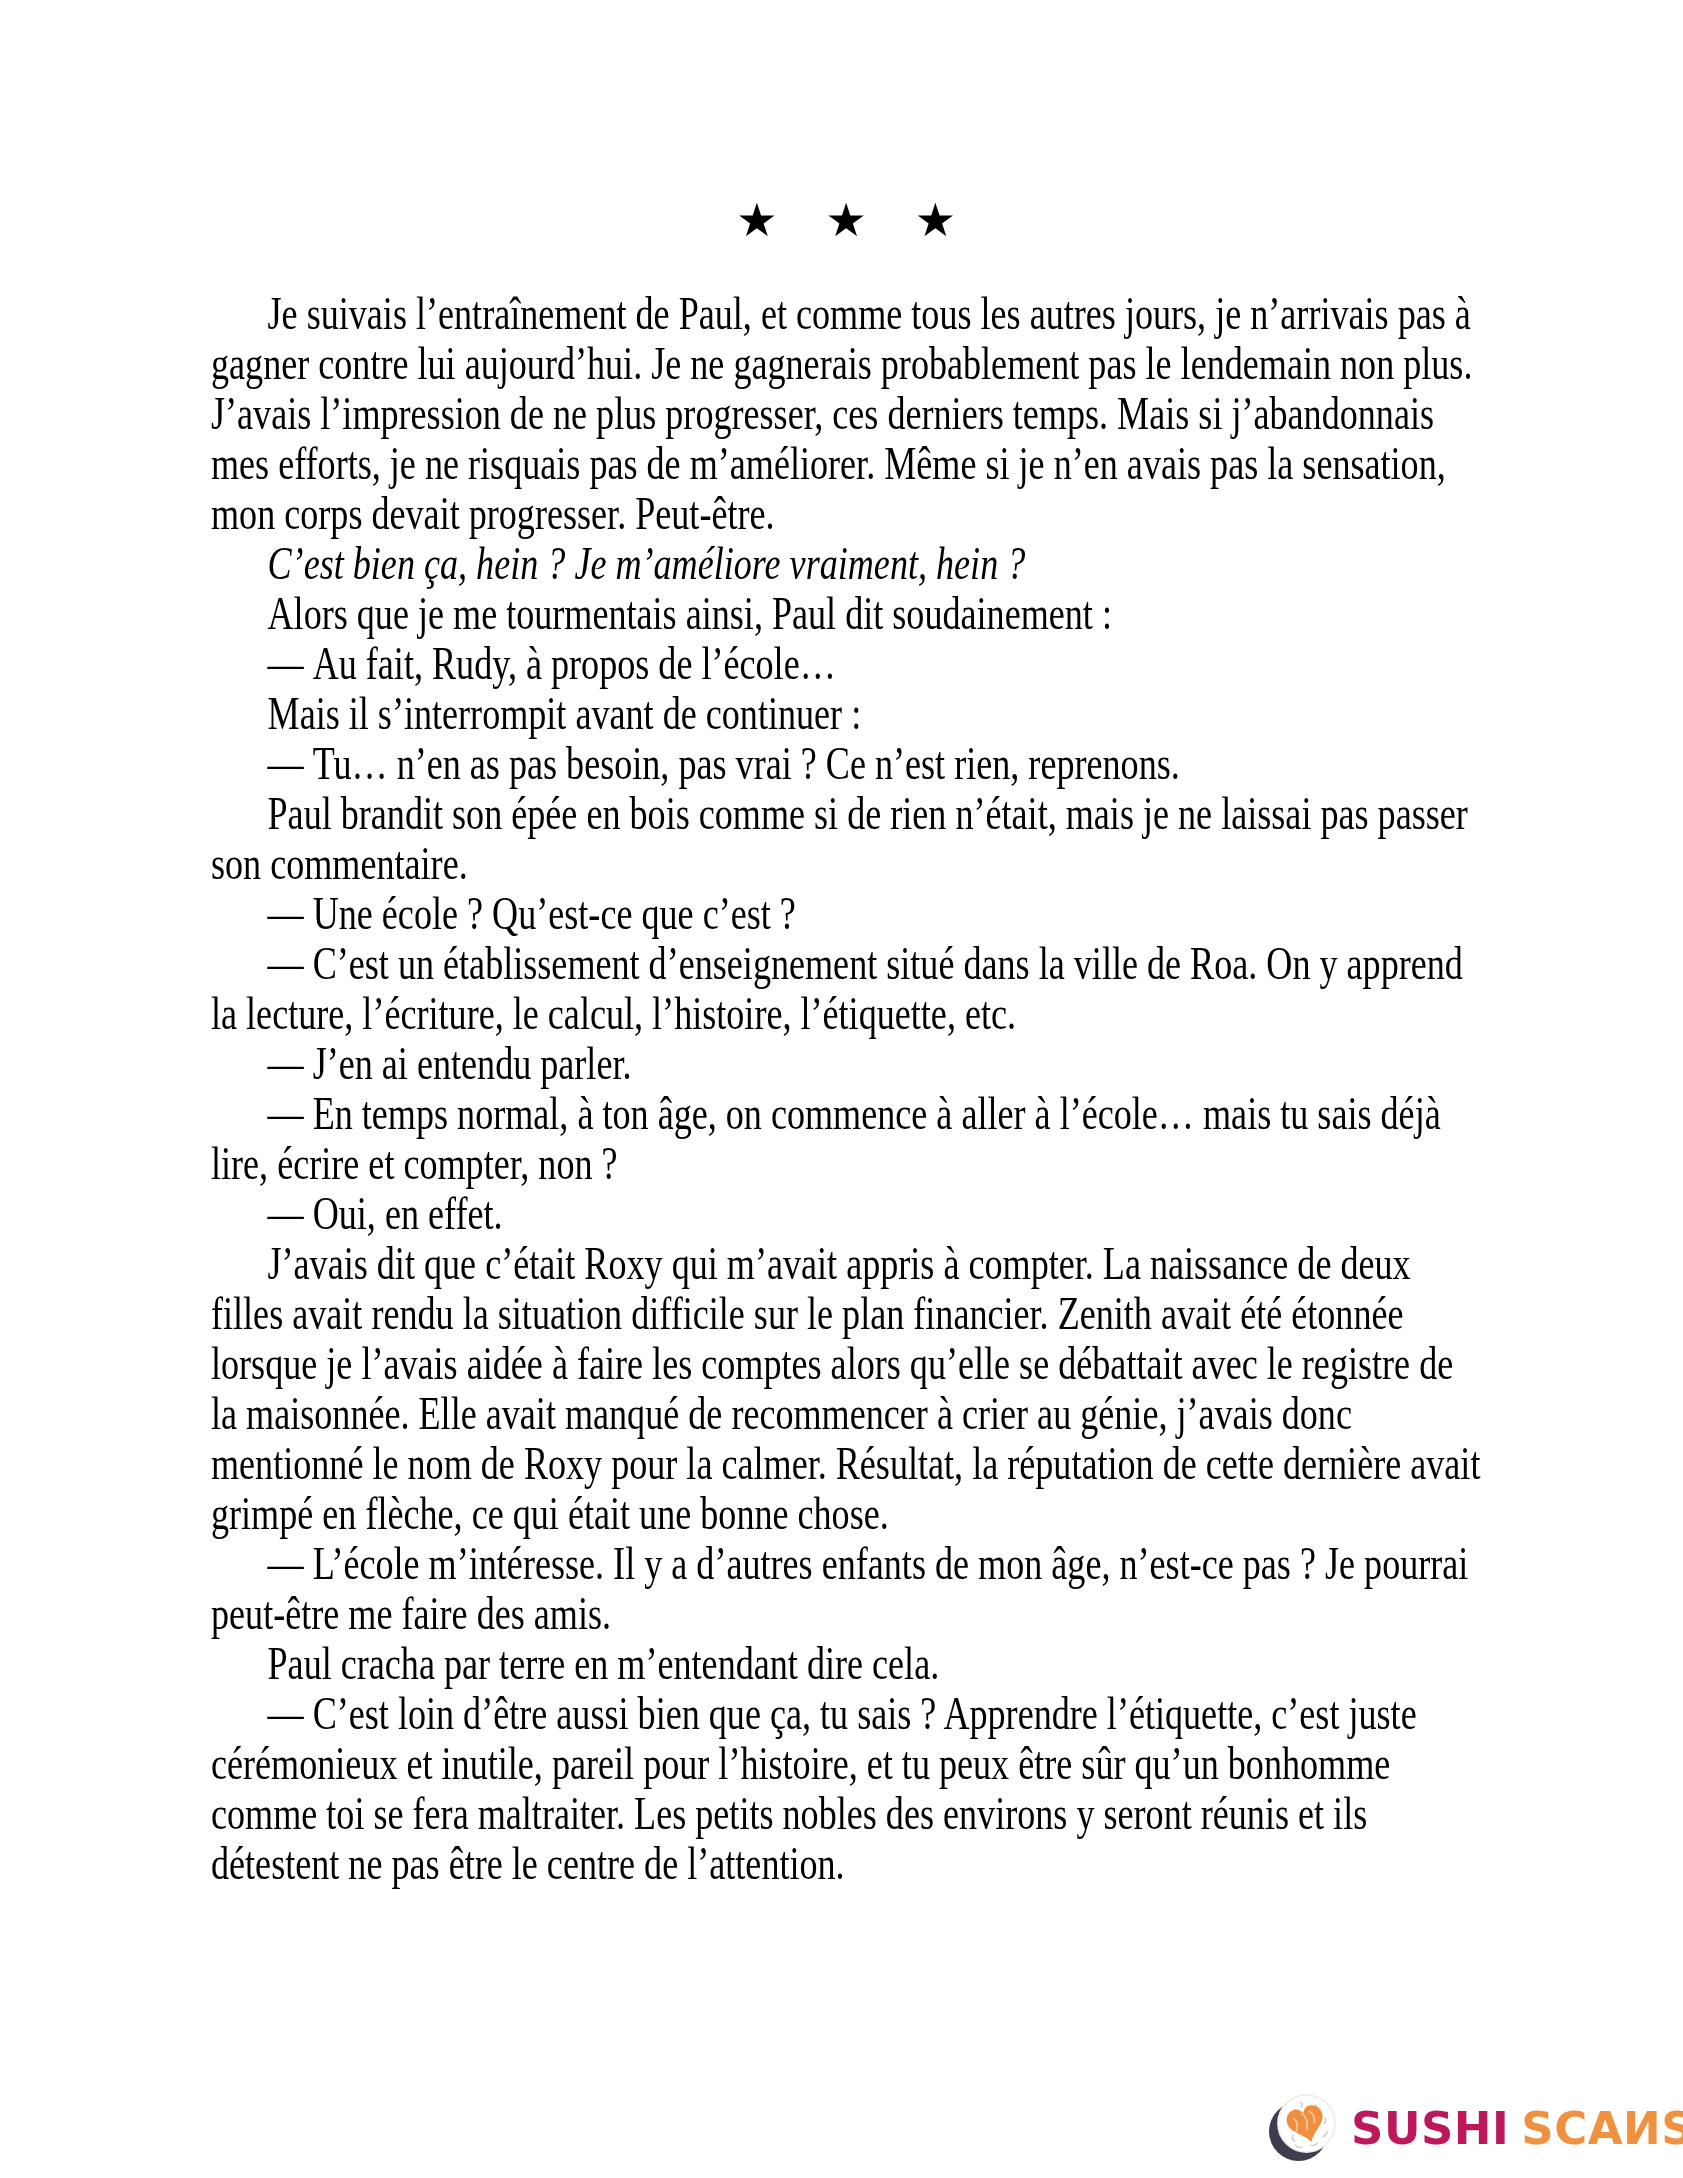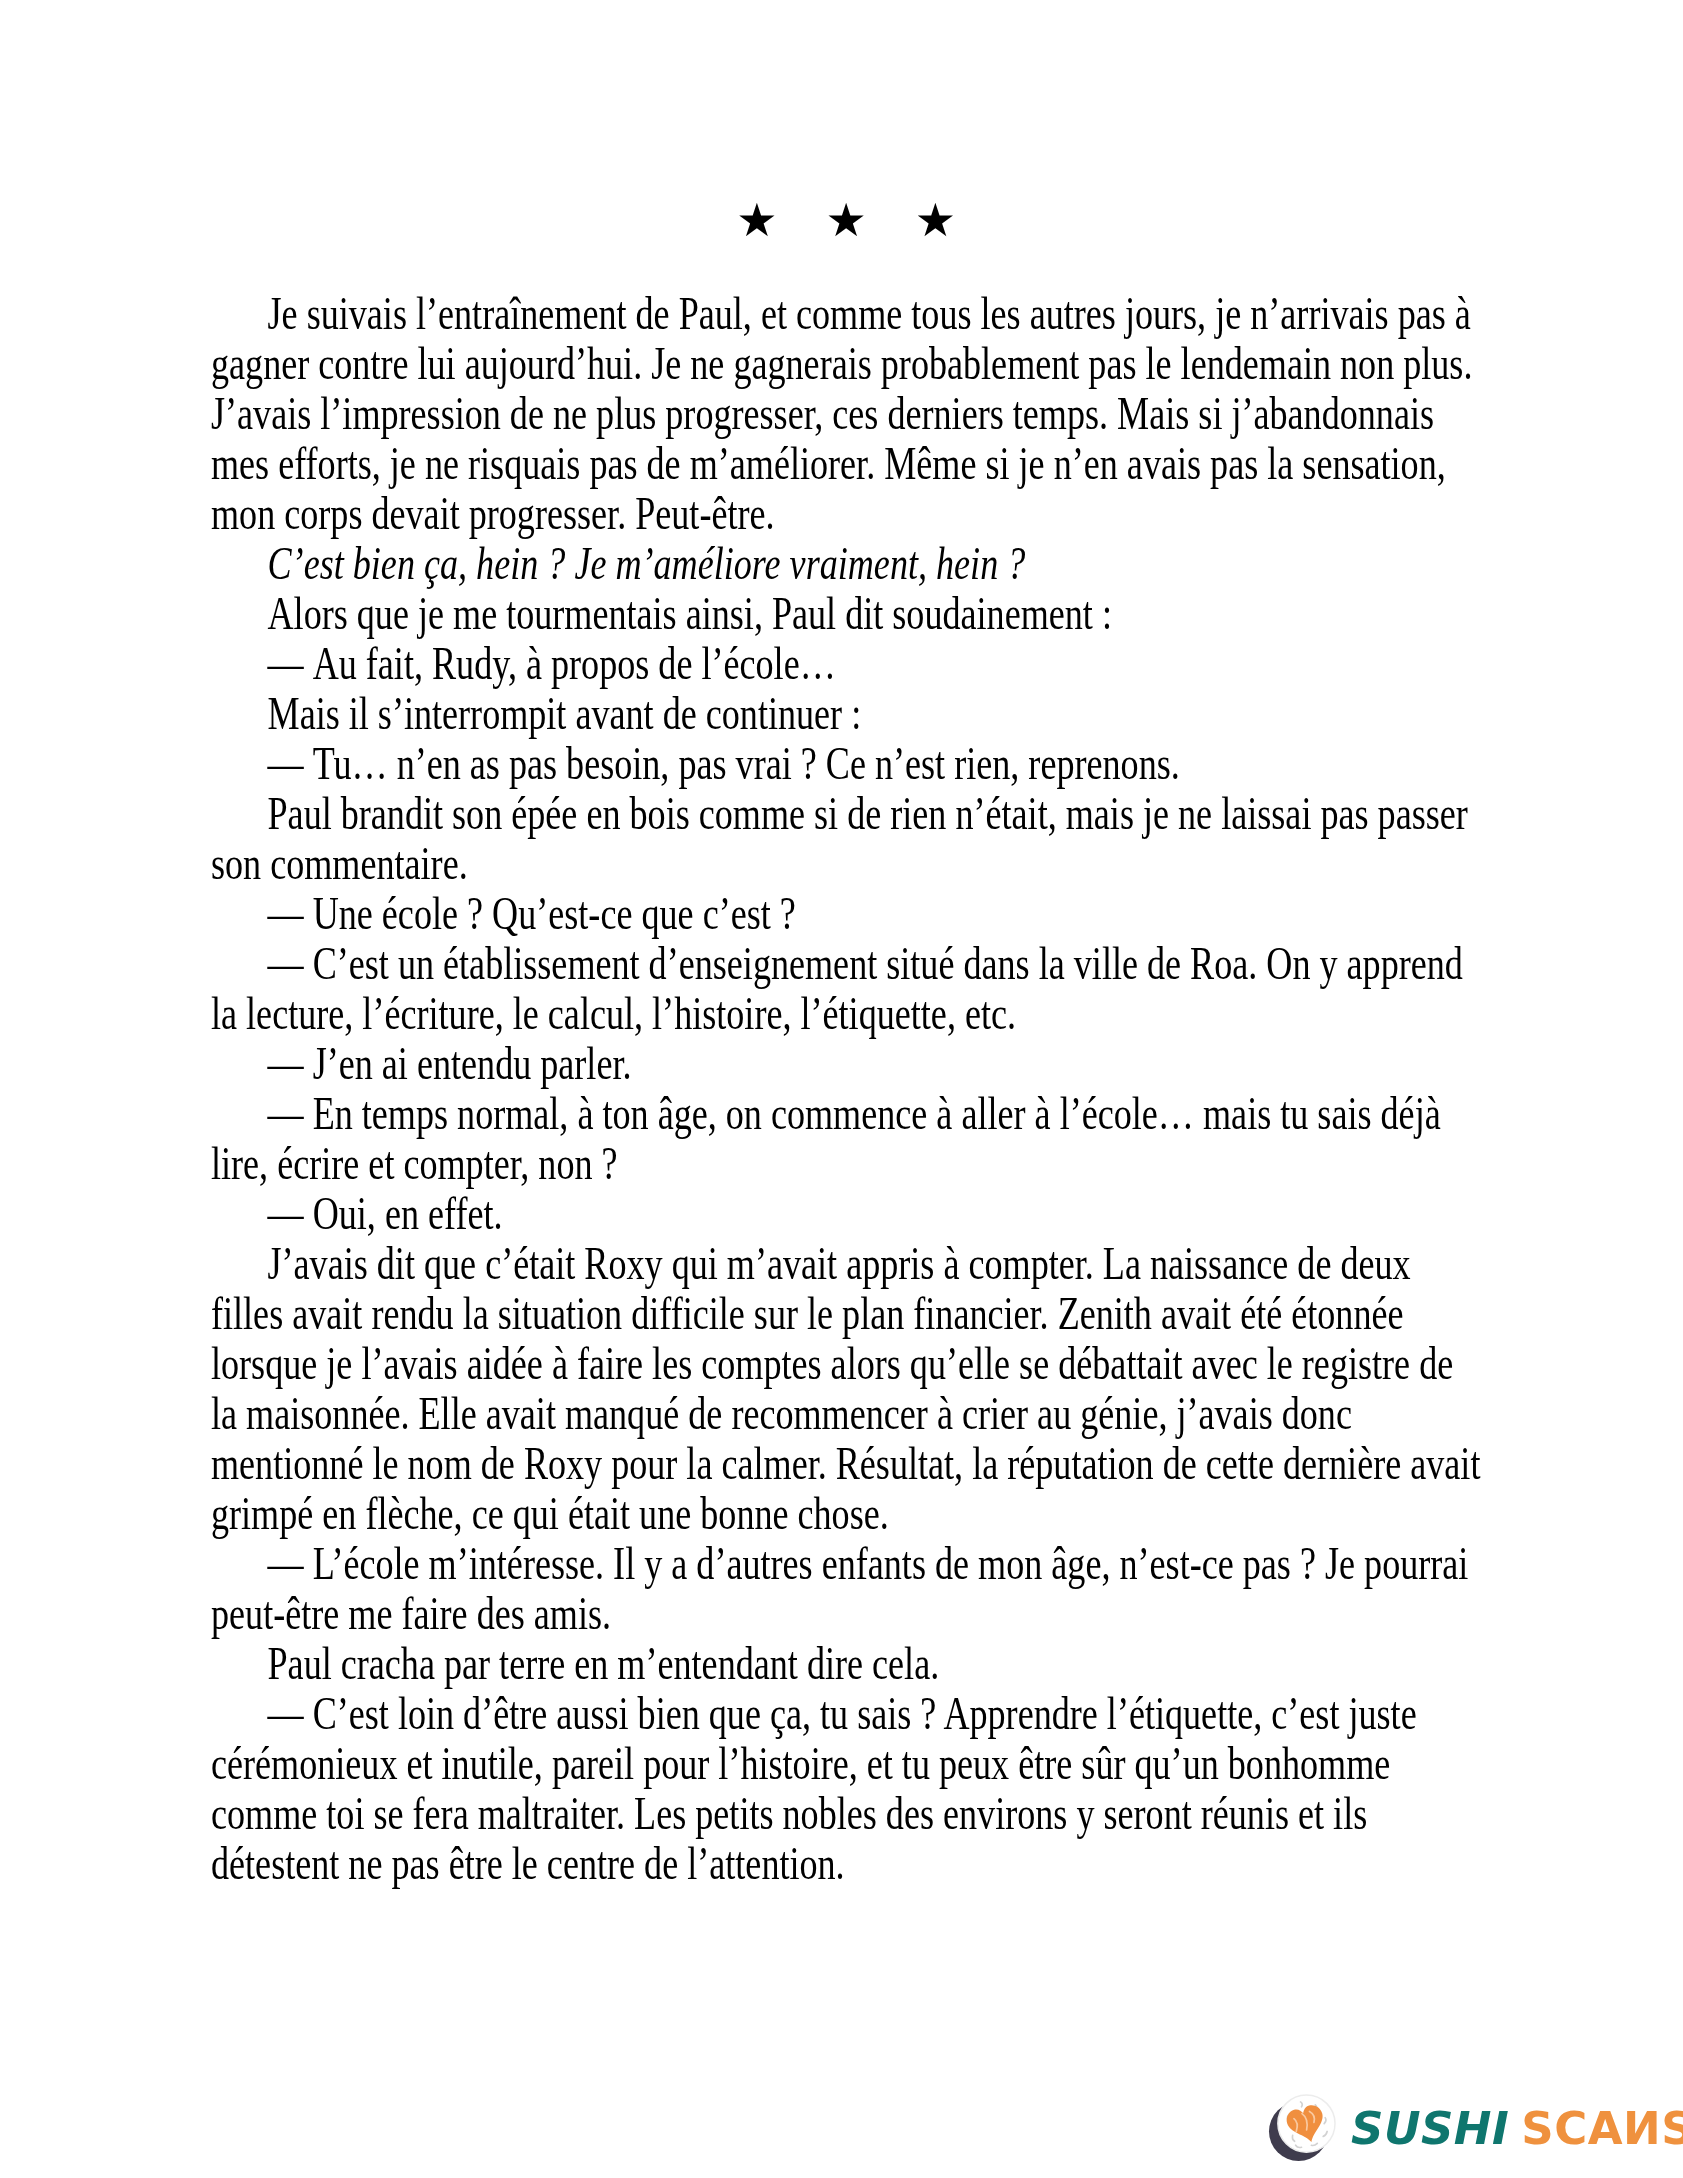--- a/index.html
+++ b/index.html
@@ -44,21 +44,21 @@
     display: flex; align-items: center; gap: 14px;
   }
   .brand {
     font-family: "DejaVu Sans", sans-serif;
     font-weight: bold;
     font-size: 45px; line-height: 71px;
     letter-spacing: 0.5px;
     display: flex; gap: 12px;
     white-space: nowrap;
   }
-  .brand-sushi { color: #0f766e; font-style: italic; }
+  .brand-sushi { color: #be185d; }
   .brand-scans { color: #ef913e; }
 </style>
 </head>
 <body>
 
 <div class="page-root">
 
   <div class="stars">
     <span class="star">★</span>
     <span class="star">★</span>

